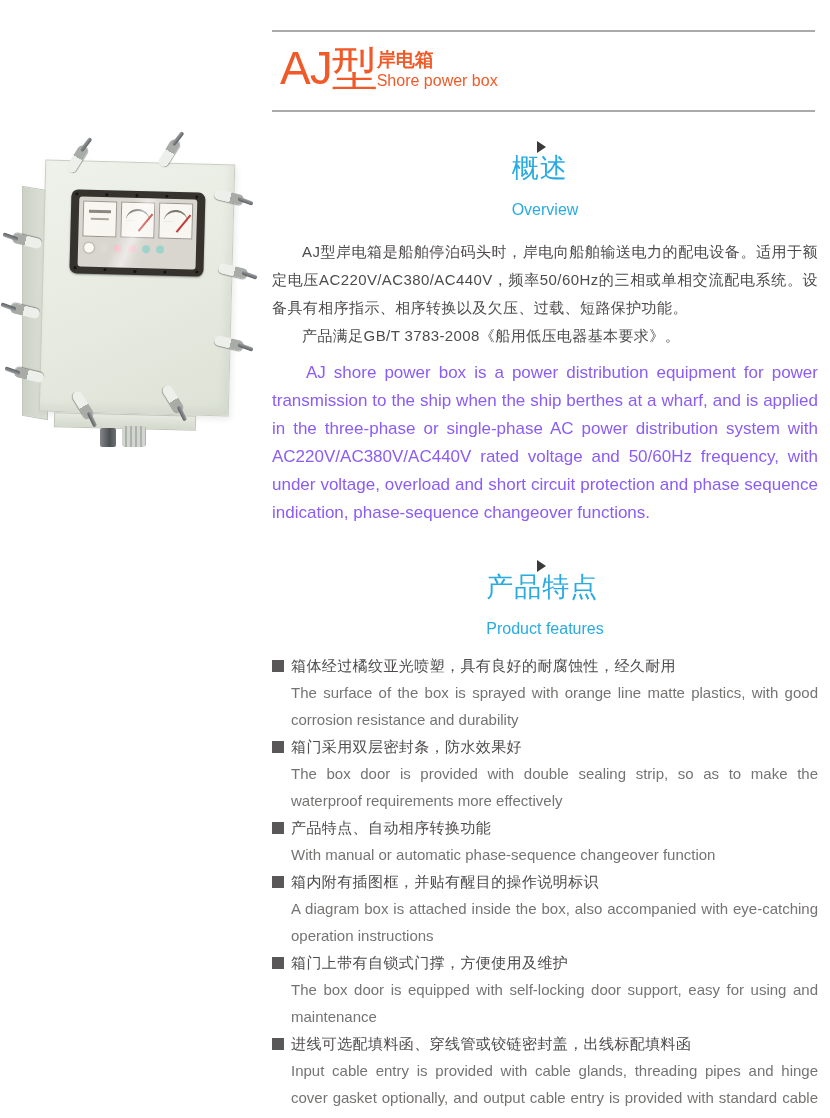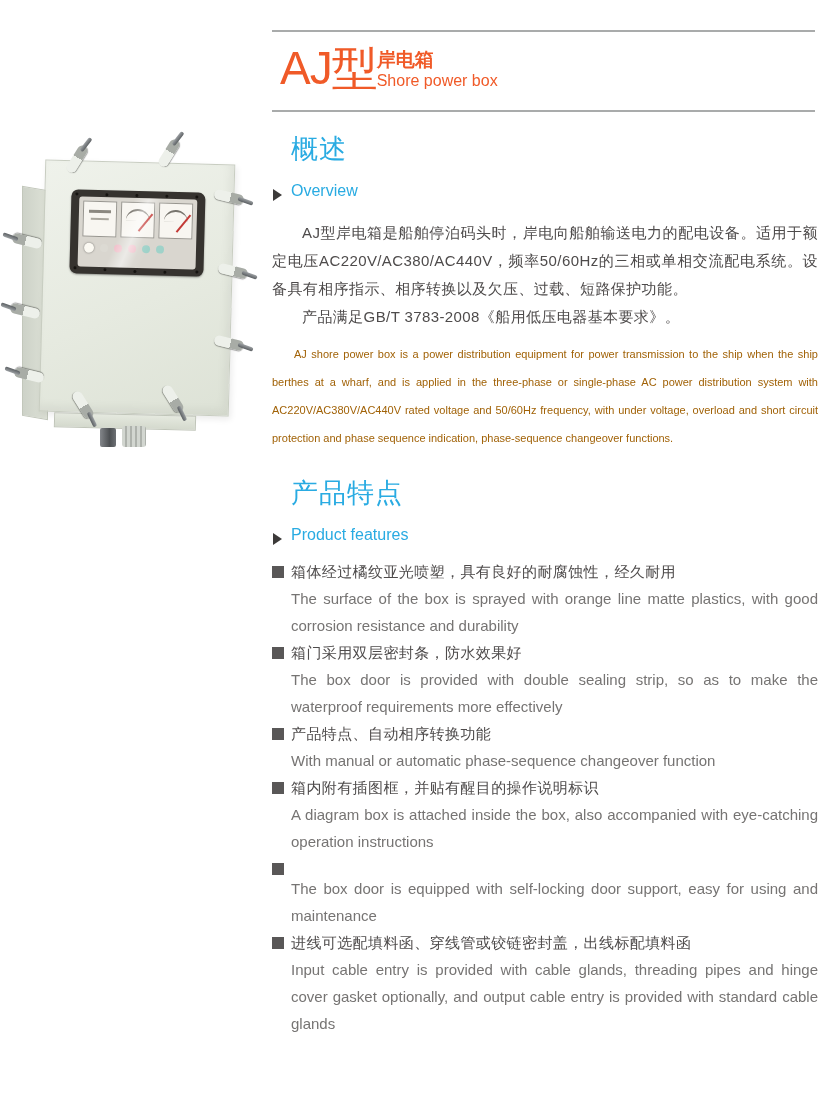--- a/index.html
+++ b/index.html
@@ -15,31 +15,31 @@
   
   .title-block { position:absolute; left:280px; top:42px; display:flex; align-items:flex-end; color:#f05a28; }
   .title-model { font-size:46px; line-height:52px; letter-spacing:-1px; }
   .title-sub { display:flex; flex-direction:column; padding-bottom:3px; }
   .title-sub-cn { font-size:19px; font-weight:bold; line-height:22px; }
   .title-sub-en { font-size:16px; line-height:20px; }
 
   
   .content { position:absolute; left:272px; top:128px; width:546px; }
 
-  .sec-header { display:flex; align-items:flex-end; margin-top:6px; }
+  .sec-header { display:flex; align-items:center; margin-top:6px;flex-direction:column; }
   .tri-icon { width:0; height:0; border-left:9px solid #3c3a39; border-top:6px solid transparent;
               border-bottom:6px solid transparent; margin:7px 9px 0 1px; }
   .sec-titles { display:flex; flex-direction:column; }
   .sec-cn { font-size:27px; line-height:30px; color:#29abe2; letter-spacing:1px; }
   .sec-en { font-size:16px; line-height:20px; color:#29abe2; margin-top:17px; }
 
   .para-cn { margin-top:18px; font-size:15px; line-height:28px; color:#4e4b4b;
              text-align:justify; letter-spacing:0.4px; }
   .para-cn p { text-indent:2em; }
-  .para-en { margin-top:9px; font-size:11px; line-height:28px; color:#a16207; text-align:justify; }
+  .para-en { margin-top:9px; font-size:17px; line-height:28px; color:#8b5cf6; text-align:justify; }
   .para-en p { text-indent:2em; }
 
   .features-sec { margin-top:26px; }
   .feature-list { margin-top:13px; }
   .feature-item { font-size:15px; line-height:27px; }
   .feature-cn { display:flex; align-items:flex-start; color:#4e4b4b; letter-spacing:0.4px; }
   .sq-icon { flex:0 0 auto; width:12px; height:12px; background:#595757; margin:8px 7px 0 0; }
   .feature-en { padding-left:19px; color:#767473; text-align:justify; }
 
   
@@ -202,20 +202,21 @@
         <div class="feature-item">
           <div class="feature-cn">
               <span class="sq-icon"></span>
               <span>箱内附有插图框，并贴有醒目的操作说明标识</span>
             </div>
           <div class="feature-en">A diagram box is attached inside the box, also accompanied with eye-catching operation instructions</div>
         </div>
         <div class="feature-item">
           <div class="feature-cn">
               <span class="sq-icon"></span>
+              <span>箱门上带有自锁式门撑，方便使用及维护</span>
             </div>
           <div class="feature-en">The box door is equipped with self-locking door support, easy for using and maintenance</div>
         </div>
         <div class="feature-item">
           <div class="feature-cn">
               <span class="sq-icon"></span>
               <span>进线可选配填料函、穿线管或铰链密封盖，出线标配填料函</span>
             </div>
           <div class="feature-en">Input cable entry is provided with cable glands, threading pipes and hinge cover gasket optionally, and output cable entry is provided with standard cable glands</div>
         </div>

